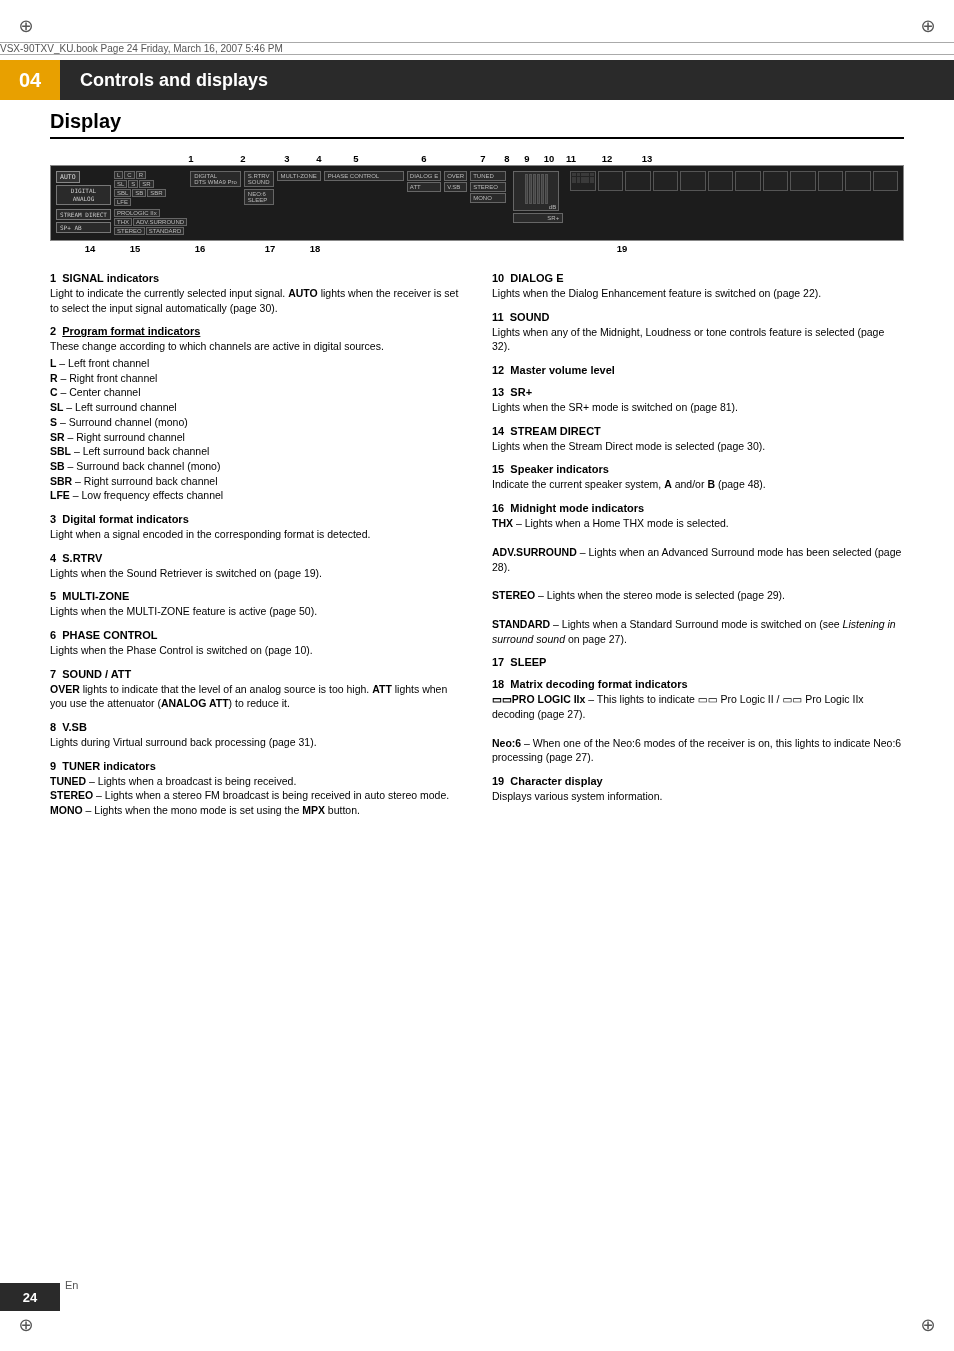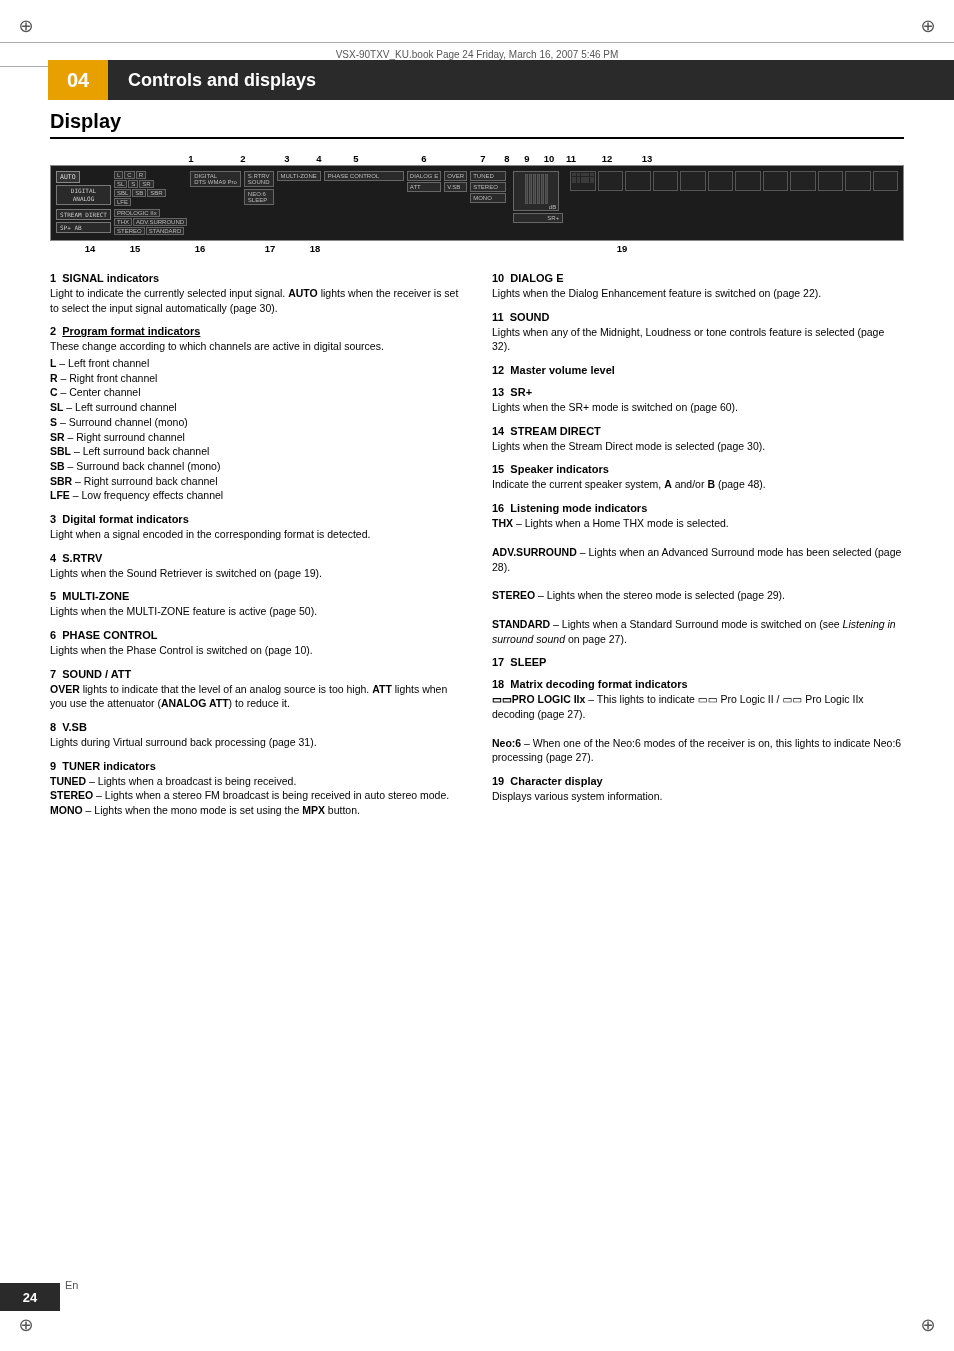--- a/index.html
+++ b/index.html
@@ -32,21 +32,20 @@
     
     .header-bar {
       position: absolute;
       top: 60px;
       left: 0;
       right: 0;
       height: 40px;
       background: #2a2a2a;
       display: flex;
       align-items: center;
-      margin-left: 48px;
     }
     .chapter-number {
       background: #e8a000;
       color: #fff;
       font-size: 20px;
       font-weight: bold;
       width: 60px;
       height: 100%;
       display: flex;
       align-items: center;
@@ -82,26 +81,26 @@
       color: #555;
       line-height: 28px;
     }
 
     
     .timestamp-line {
       position: absolute;
       top: 42px;
       left: 0;
       right: 0;
-      text-align: center;
+      text-align: left;
       font-size: 10px;
       color: #555;
       border-top: 1px solid #aaa;
       border-bottom: 1px solid #aaa;
-      padding: 6px 0;
+      padding: 0 0;
     }
 
     
     .content {
       position: absolute;
       top: 110px;
       left: 50px;
       right: 50px;
       bottom: 80px;
     }
@@ -442,35 +441,35 @@
         <div class="desc-heading"><span class="desc-heading-num">11&nbsp;&nbsp;</span><span style="font-weight:bold;">SOUND</span></div>
         <p class="desc-text">Lights when any of the Midnight, Loudness or tone controls feature is selected (page 32).</p>
       </div>
 
       <div class="desc-section">
         <div class="desc-heading"><span class="desc-heading-num">12&nbsp;&nbsp;</span><span style="font-weight:bold;">Master volume level</span></div>
       </div>
 
       <div class="desc-section">
         <div class="desc-heading"><span class="desc-heading-num">13&nbsp;&nbsp;</span><span style="font-weight:bold;">SR+</span></div>
-        <p class="desc-text">Lights when the SR+ mode is switched on (page 60).</p>
+        <p class="desc-text">Lights when the SR+ mode is switched on (page 81).</p>
       </div>
 
       <div class="desc-section">
         <div class="desc-heading"><span class="desc-heading-num">14&nbsp;&nbsp;</span><span style="font-weight:bold;">STREAM DIRECT</span></div>
         <p class="desc-text">Lights when the Stream Direct mode is selected (page 30).</p>
       </div>
 
       <div class="desc-section">
         <div class="desc-heading"><span class="desc-heading-num">15&nbsp;&nbsp;</span><span style="font-weight:bold;">Speaker indicators</span></div>
         <p class="desc-text">Indicate the current speaker system, <span class="desc-bold">A</span> and/or <span class="desc-bold">B</span> (page 48).</p>
       </div>
 
       <div class="desc-section">
-        <div class="desc-heading"><span class="desc-heading-num">16&nbsp;&nbsp;</span><span style="font-weight:bold;">Listening mode indicators</span></div>
+        <div class="desc-heading"><span class="desc-heading-num">16&nbsp;&nbsp;</span><span style="font-weight:bold;">Midnight mode indicators</span></div>
         <div class="desc-item"><span class="desc-bold">THX</span> – Lights when a Home THX mode is selected.</div>
         <br>
         <div class="desc-item"><span class="desc-bold">ADV.SURROUND</span> – Lights when an Advanced Surround mode has been selected (page 28).</div>
         <br>
         <div class="desc-item"><span class="desc-bold">STEREO</span> – Lights when the stereo mode is selected (page 29).</div>
         <br>
         <div class="desc-item"><span class="desc-bold">STANDARD</span> – Lights when a Standard Surround mode is switched on (see <em>Listening in surround sound</em> on page 27).</div>
       </div>
 
       <div class="desc-section">

